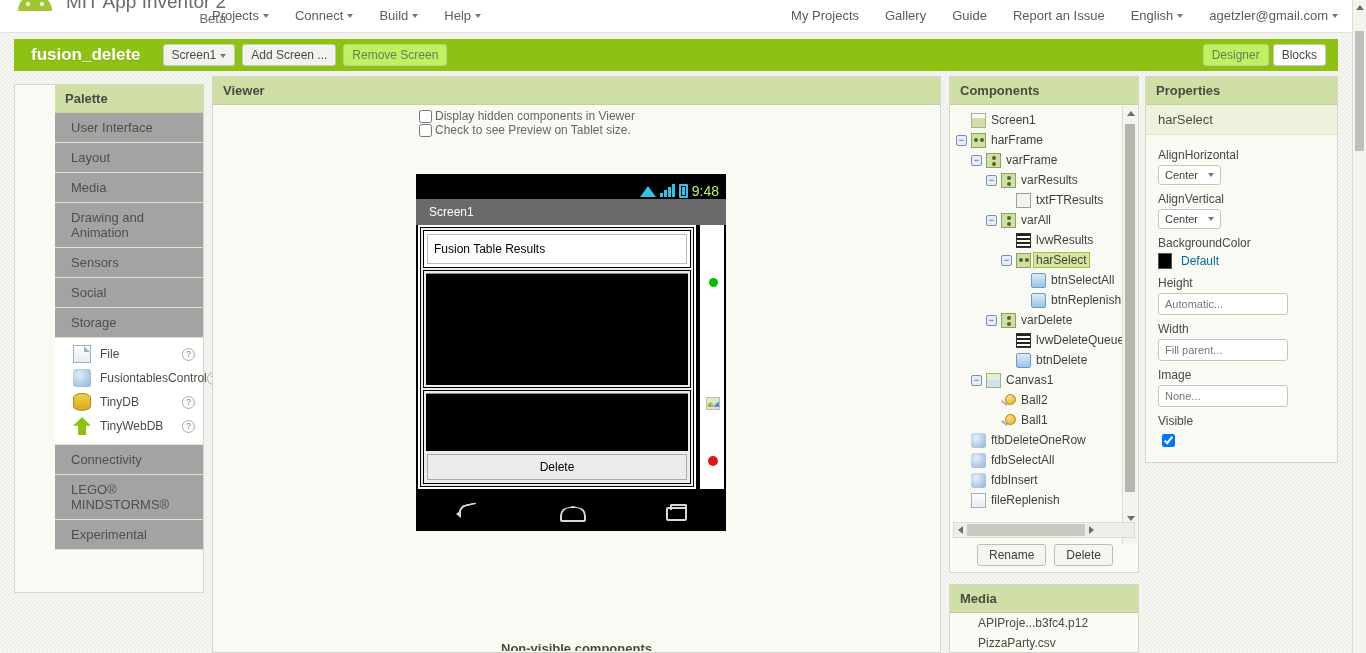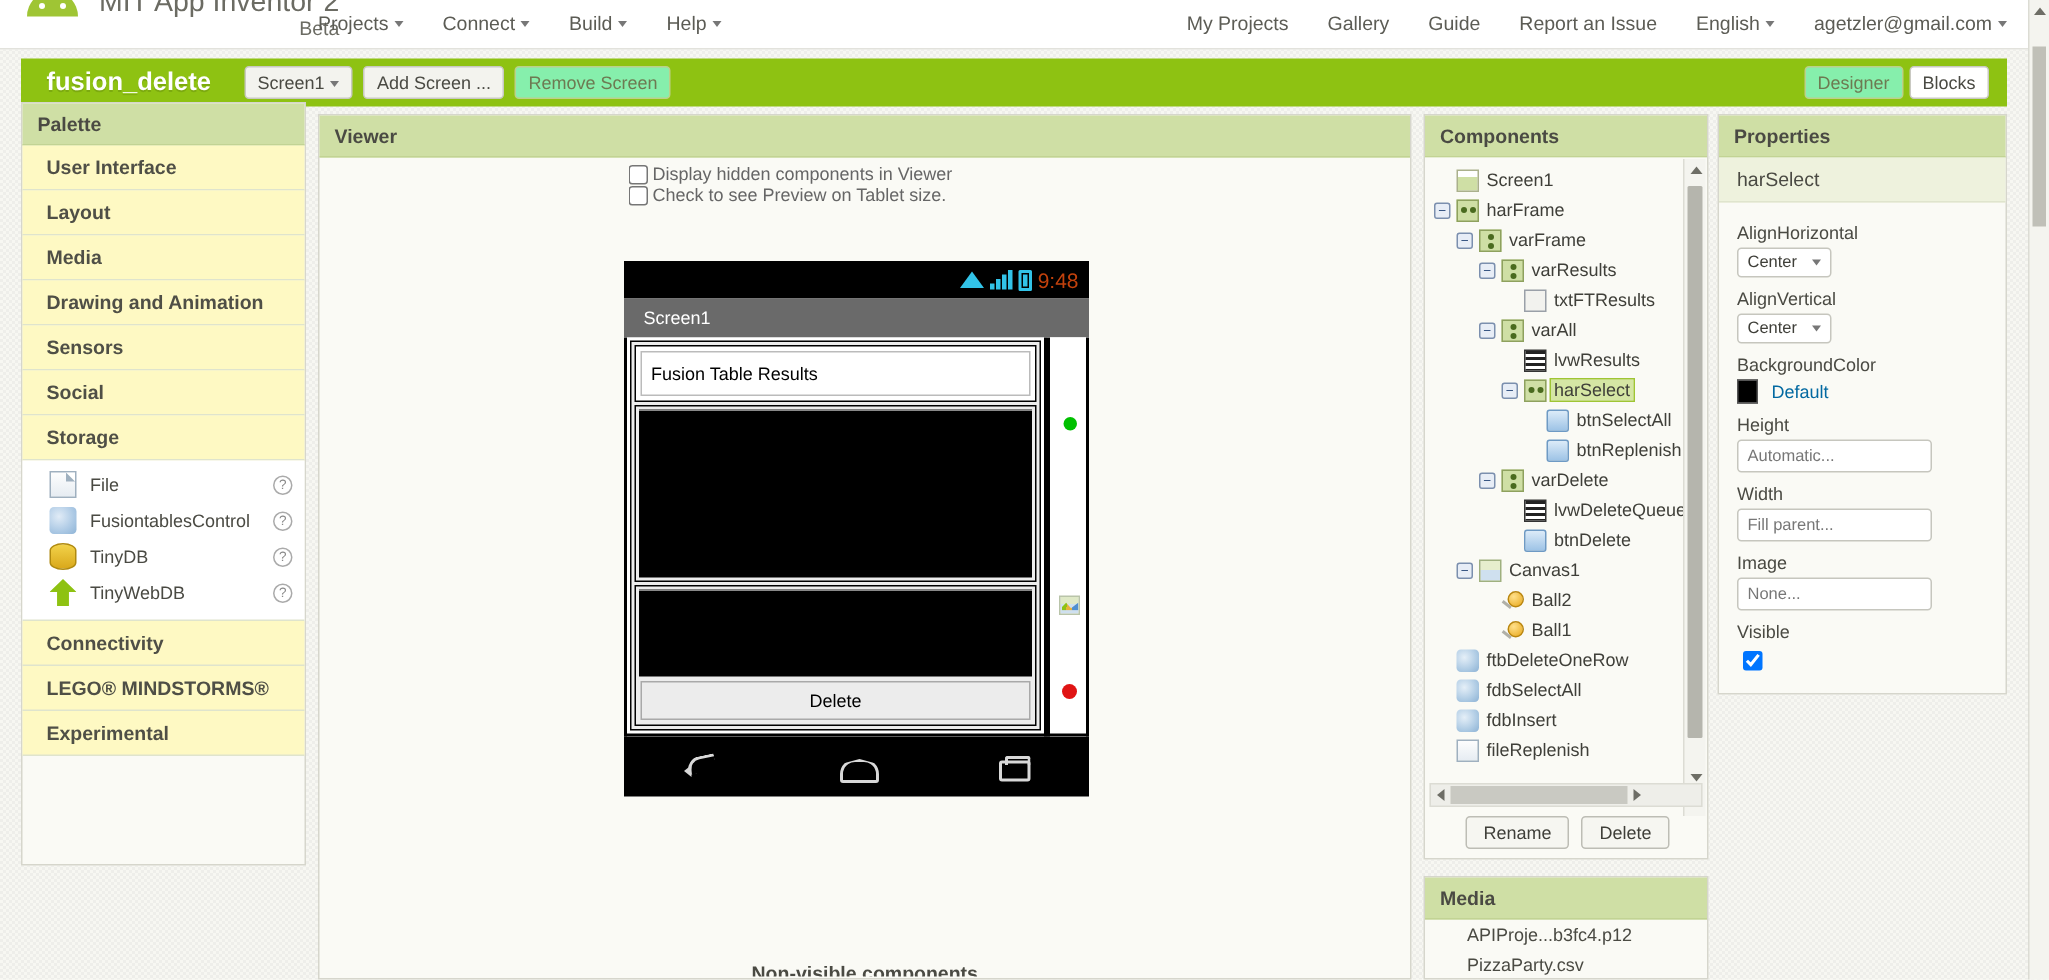--- a/index.html
+++ b/index.html
@@ -71,42 +71,42 @@
   }
   #projname {
     color: #ffffff; font-size: 17px; font-weight: bold; margin-left: 17px; margin-right: 22px;
     text-shadow: 0 1px 0 rgba(0,0,0,.12);
   }
   .gbtn {
     font-size: 12px; color: #4a4a43; background: #f3f3ee;
     border: 1px solid #c9c9c2; border-radius: 3px;
     padding: 3px 8px; margin-right: 7px; cursor: pointer; white-space: nowrap;
   }
-  .gbtn.dim { background: #86efac; border-color: #bcd08a; color: #6d7a52; }
+  .gbtn.dim { background: #bef264; border-color: #bcd08a; color: #6d7a52; }
   #projbar-right { margin-left: auto; margin-right: 12px; display: flex; }
   #projbar-right .gbtn { margin-right: 4px; }
   #projbar-right .gbtn:last-child { margin-right: 0; background:#fff; }
 
   
   .panel {
     position: absolute;
     background: #fafaf5;
     border: 1px solid #d6d6cc;
   }
   .panel-head {
     background: #cfdfa5; color: #4a4a43;
     font-size: 13px; font-weight: bold;
     padding: 6px 10px; border-bottom: 1px solid #c2d394;
   }
 
   
-  #palette { left: 14px; top: 68px; width: 190px; height: 509px; }
+  #palette { left: 14px; top: 84px; width: 190px; height: 509px; padding-left: 40px; }
   .pal-cat {
-    background: #fef9c3; border-bottom: 1px solid #dfe4cd;
-    padding: 7px 10px 7px 16px; font-size: 13px; font-weight: bold; color: #4f4f46;
+    background: #a3a3a3; border-bottom: 1px solid #dfe4cd;
+    padding: 7px 10px 7px 16px; font-size: 13px; font-weight: normal; color: #4f4f46;
     cursor: pointer;
   }
   .pal-open { background: #ffffff; border-bottom: 1px solid #dfe4cd; padding: 4px 0 6px 0; }
   .pal-item {
     display: flex; align-items: center; padding: 3px 8px 3px 18px; font-size: 12px; color: #4a4a43;
     cursor: pointer;
   }
   .pal-item .picon { width: 18px; height: 18px; margin-right: 9px; flex: 0 0 18px; position: relative; }
   .pal-item .plabel { flex: 1; }
   .pal-item .phelp {
@@ -128,22 +128,22 @@
     margin-left: 206px;
   }
   .vcheck:first-child { margin-top: 4px; }
   .vcheck input { margin: 0 3px 0 0; }
 
   
   #phone {
     position: absolute; left: 203px; top: 69px; width: 310px; background: #fff;
   }
   #phone-status {
-    height: 25px; background: #000; display: flex; align-items: center; justify-content: flex-end;
-    padding-right: 7px; color: #c2410c; font-size: 14px;
+    height: 25px; background: #000; display: flex; align-items: flex-end; justify-content: flex-end;
+    padding-right: 7px; color: #bef264; font-size: 14px;
   }
   #phone-status .sbar { display: flex; align-items: center; gap: 4px; }
   .wifi-ic {
     width: 0; height: 0; border-left: 8px solid transparent; border-right: 8px solid transparent;
     border-bottom: 11px solid #32c3e8;
   }
   .sig-ic { display: flex; align-items: flex-end; gap: 1px; height: 12px; }
   .sig-ic i { display: block; width: 3px; background: #32c3e8; }
   .batt-ic {
     width: 9px; height: 14px; border: 2px solid #32c3e8; border-radius: 1px; position: relative;

